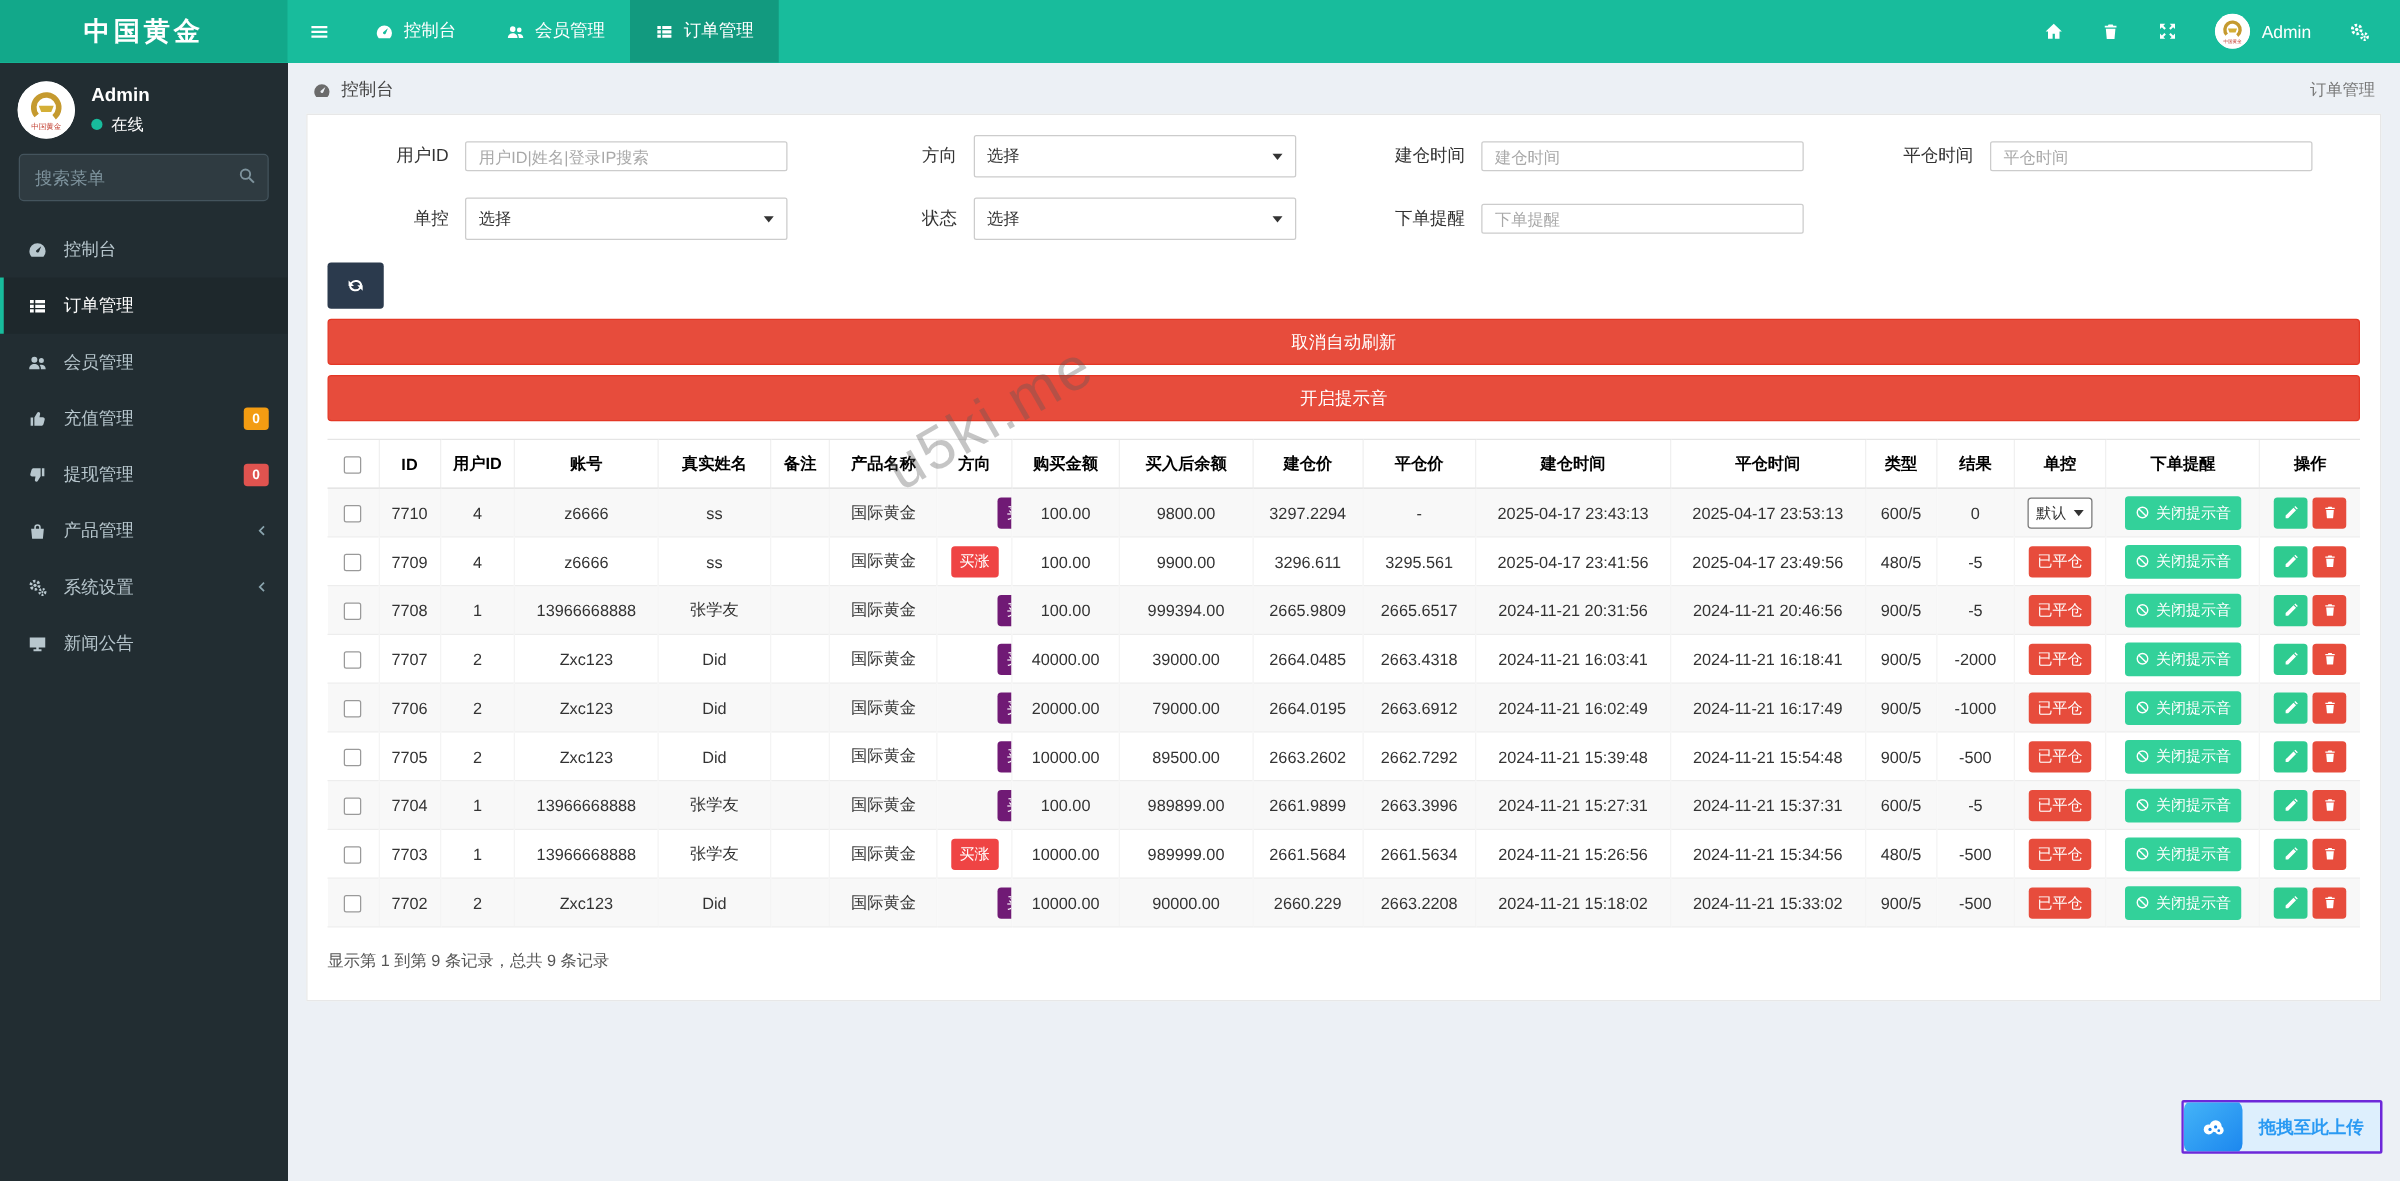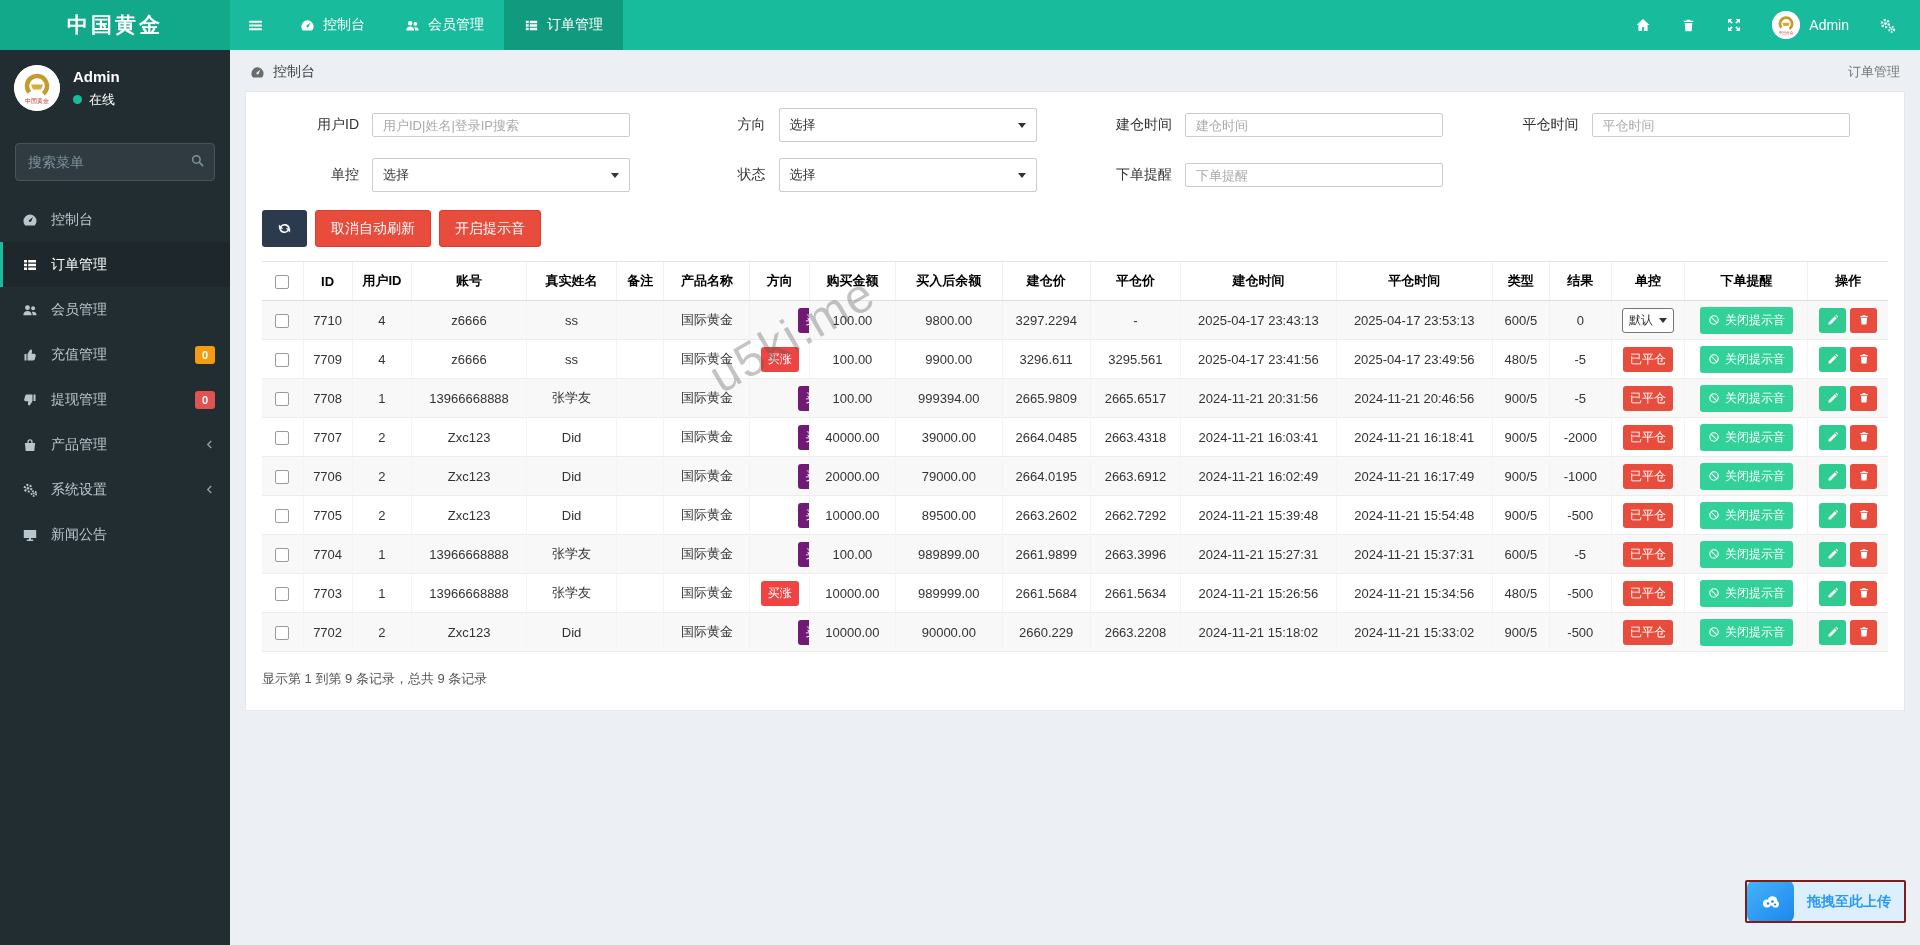--- a/index.html
+++ b/index.html
@@ -23,21 +23,21 @@
   .avatar-sm { width:28px; height:28px; border-radius:50%; overflow:hidden; background:#fff; }
 
   
   .sidebar { position:fixed; top:50px; left:0; width:230px; height:895px; background:#222d32;
     color:#b8c7ce; z-index:15; }
   .user-panel { display:flex; align-items:center; gap:13px; padding:15px 14px 12px; }
   .avatar-lg { width:46px; height:46px; border-radius:50%; overflow:hidden; background:#fff; flex:none; }
   .user-name { color:#fff; font-weight:bold; font-size:15px; margin-bottom:6px; }
   .user-status { color:#fff; font-size:13px; display:flex; align-items:center; gap:7px; }
   .dot { width:9px; height:9px; border-radius:50%; background:#18bc9c; }
-  .sidebar-search { margin:20px 15px 16px; position:relative; }
+  .sidebar-search { margin:0 15px 16px; position:relative; }
   .sidebar-search input { width:100%; height:38px; background:#2f3b41; border:1px solid #44545d;
     border-radius:4px; color:#ccc; font-size:14px; padding:0 34px 0 12px; outline:none;
     font-family:inherit; }
   .sidebar-search input::placeholder { color:#7e939d; }
   .sidebar-search .sicon { position:absolute; right:10px; top:10px; color:#7e939d; }
   .menu { list-style:none; }
   .menu li { height:45px; display:flex; align-items:center; gap:12px; padding:0 15px 0 17px;
     font-size:14px; border-left:3px solid transparent; cursor:pointer; }
   .menu li .mi { width:19px; display:flex; justify-content:center; color:inherit; }
   .menu li.active { background:#1e282c; color:#fff; border-left-color:#18bc9c; }
@@ -64,21 +64,21 @@
   .tselect { flex:1; max-width:258px; height:34px; border:1px solid #ccc; border-radius:2px;
     padding:0 10px; font-size:13px; color:#333; background:#fff; display:flex;
     align-items:center; justify-content:space-between; cursor:pointer; }
   .caret { width:0; height:0; border-left:4px solid transparent; border-right:4px solid transparent;
     border-top:5px solid #333; }
   .btn-group-submit { display:flex; gap:8px; padding-left:110px; }
   .btn { border:none; border-radius:3px; font-size:13px; cursor:pointer; font-family:inherit; }
   .btn-submit { background:#18bc9c; color:#fff; padding:9px 16px; }
   .btn-refresh { background:#f8f8f8; color:#333; border:1px solid #ddd; padding:9px 14px; }
 
-  .toolbar { display:flex; gap:8px; margin:18px 0 14px; }
+  .toolbar { display:flex; gap:8px; margin:18px 0 14px;flex-direction:column; }
   .btn-darknavy { background:#2b3a4d; color:#fff; width:45px; height:37px; border-radius:3px;
     display:flex; align-items:center; justify-content:center; }
   .btn-red { background:#e74c3c; color:#fff; border:1px solid #e43725; height:37px;
     padding:0 15px; font-size:14px; border-radius:3px; }
 
   table { width:100%; border-collapse:collapse; table-layout:fixed; font-size:13px; }
   thead th { font-weight:bold; color:#000000; padding:10px 4px; text-align:center;
     border-top:1px solid #e5e5e5; border-bottom:1px solid #ddd; border-left:1px solid #f0f0f0;
     overflow:hidden; white-space:nowrap; }
   thead th:first-child { border-left:none; }
@@ -104,21 +104,21 @@
   .op-edit { background:#2fcb90; color:#fff; }
   .op-del  { background:#e74c3c; color:#fff; }
 
   .summary { margin-top:18px; font-size:13px; color:#555; }
 
   .watermark { position:absolute; left:455px; top:215px; transform:rotate(-30deg);
     font-size:48px; color:rgba(90,90,90,0.35); letter-spacing:2px; pointer-events:none; }
 
   
   .upload { position:fixed; right:14px; bottom:22px; height:43px; display:flex; align-items:center;
-    background:#ddeffd; border:2px solid #7f1d1d; border-radius:2px; overflow:hidden; z-index:30; cursor:pointer; }
+    background:#ddeffd; border:2px solid #6d28d9; border-radius:2px; overflow:hidden; z-index:30; cursor:pointer; }
   .upload-icon { width:47px; height:43px; background:linear-gradient(140deg,#45b5f8,#1b86ee);
     border-radius:8px; display:flex; align-items:center; justify-content:center; flex:none; }
   .upload-label { padding:0 13px; color:#2a9af3; font-weight:bold; font-size:14px; }
 </style>
 </head>
 <body>
 
 <header class="navbar">
   <div class="brand">中国黄金</div>
   <div class="nav-toggle">

